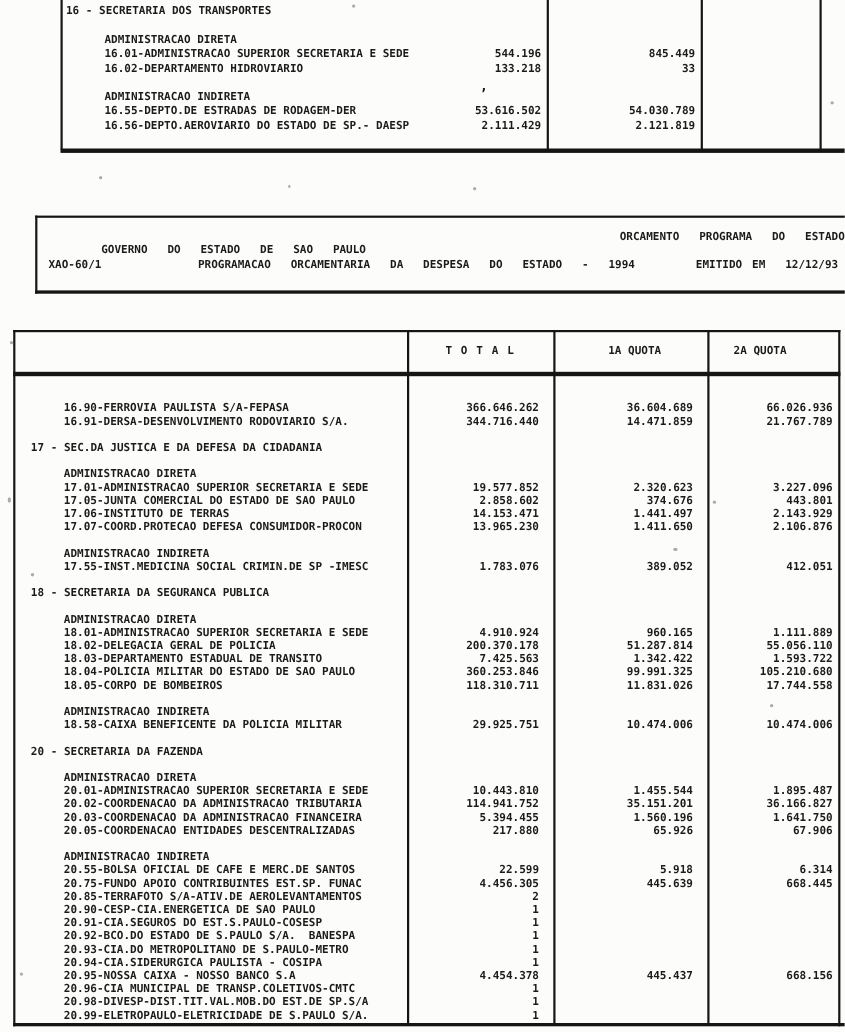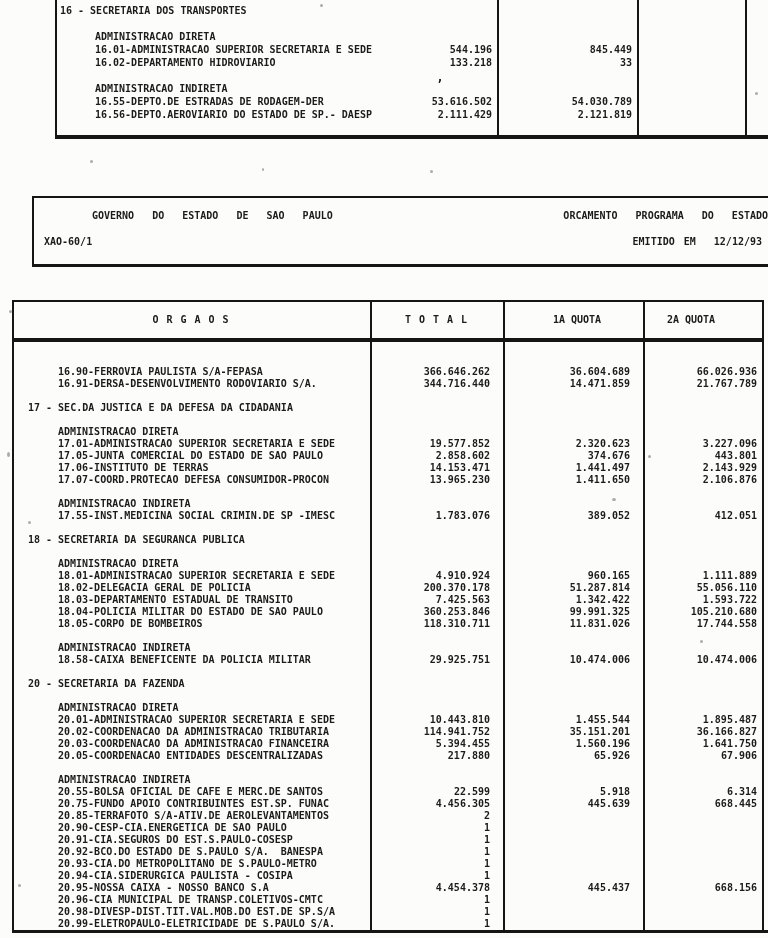--- a/index.html
+++ b/index.html
@@ -43,37 +43,37 @@
   <div class="line" style="left:55px;top:0;width:2px;height:136px;"></div>
   <div class="line" style="left:497px;top:0;width:2px;height:136px;"></div>
   <div class="line" style="left:637px;top:0;width:2px;height:136px;"></div>
   <div class="line" style="left:745px;top:0;width:2px;height:136px;"></div>
   <div class="line" style="left:55px;top:135px;width:713px;height:4px;"></div>
   <div class="rows" id="prev-rows" style="top:4px;"><div class="row section"><span class="lbl">16 - SECRETARIA DOS TRANSPORTES</span></div><div class="row gap"></div><div class="row group"><span class="lbl">ADMINISTRACAO DIRETA</span></div><div class="row data"><span class="lbl">16.01-ADMINISTRACAO SUPERIOR SECRETARIA E SEDE</span><span class="val v0">544.196</span><span class="val v1">845.449</span></div><div class="row data"><span class="lbl">16.02-DEPARTAMENTO HIDROVIARIO</span><span class="val v0">133.218</span><span class="val v1">33</span></div><div class="row gap"></div><div class="row group"><span class="lbl">ADMINISTRACAO INDIRETA</span></div><div class="row data"><span class="lbl">16.55-DEPTO.DE ESTRADAS DE RODAGEM-DER</span><span class="val v0">53.616.502</span><span class="val v1">54.030.789</span></div><div class="row data"><span class="lbl">16.56-DEPTO.AEROVIARIO DO ESTADO DE SP.- DAESP</span><span class="val v0">2.111.429</span><span class="val v1">2.121.819</span></div></div>
   <span class="abs" style="left:436px;top:78px;font-size:12px;">’</span>
 </div>
 
 <div id="hbox">
-  <span style="left:58px;top:12px;">GOVERNO  DO  ESTADO  DE  SAO  PAULO</span>
+  <span style="left:58px;top:24px;">GOVERNO  DO  ESTADO  DE  SAO  PAULO</span>
   <span style="right:2px;top:12px;">ORCAMENTO  PROGRAMA  DO  ESTADO</span>
   <span style="left:10px;top:38px;text-align:center;">XAO-60/1</span>
+  <span style="left:146px;top:38px;">PROGRAMACAO  ORCAMENTARIA  DA  DESPESA  DO  ESTADO  -  1994</span>
   <span style="right:8px;top:38px;">EMITIDO EM  12/12/93</span>
 </div>
 
 <div class="abs" style="left:0;top:300px;width:768px;height:638px;">
   <div class="line" style="left:12px;top:0;width:752px;height:2px;"></div>
   <div class="line" style="left:12px;top:0;width:2px;height:633px;"></div>
   <div class="line" style="left:762px;top:0;width:2px;height:633px;"></div>
   <div class="line" style="left:370px;top:0;width:2px;height:630px;"></div>
   <div class="line" style="left:503px;top:0;width:2px;height:630px;"></div>
   <div class="line" style="left:643px;top:0;width:2px;height:630px;"></div>
   <div class="line" style="left:12px;top:38px;width:752px;height:4px;"></div>
   <div class="line" style="left:12px;top:630px;width:756px;height:3px;"></div>
 
-  <span class="colhead" style="left:12px;top:14px;width:358px;">O R G A O S</span>
   <span class="colhead" style="left:370px;top:14px;width:133px;">T O T A L</span>
   <span class="colhead" style="left:503px;top:14px;width:148px;letter-spacing:0;">1A QUOTA</span>
   <span class="colhead" style="left:643px;top:14px;width:96px;letter-spacing:0;">2A QUOTA</span>
 
   <div class="rows" id="main-rows" style="top:42px;"><div class="row gap"></div><div class="row gap"></div><div class="row data"><span class="lbl">16.90-FERROVIA PAULISTA S/A-FEPASA</span><span class="val v0">366.646.262</span><span class="val v1">36.604.689</span><span class="val v2">66.026.936</span></div><div class="row data"><span class="lbl">16.91-DERSA-DESENVOLVIMENTO RODOVIARIO S/A.</span><span class="val v0">344.716.440</span><span class="val v1">14.471.859</span><span class="val v2">21.767.789</span></div><div class="row gap"></div><div class="row section"><span class="lbl">17 - SEC.DA JUSTICA E DA DEFESA DA CIDADANIA</span></div><div class="row gap"></div><div class="row group"><span class="lbl">ADMINISTRACAO DIRETA</span></div><div class="row data"><span class="lbl">17.01-ADMINISTRACAO SUPERIOR SECRETARIA E SEDE</span><span class="val v0">19.577.852</span><span class="val v1">2.320.623</span><span class="val v2">3.227.096</span></div><div class="row data"><span class="lbl">17.05-JUNTA COMERCIAL DO ESTADO DE SAO PAULO</span><span class="val v0">2.858.602</span><span class="val v1">374.676</span><span class="val v2">443.801</span></div><div class="row data"><span class="lbl">17.06-INSTITUTO DE TERRAS</span><span class="val v0">14.153.471</span><span class="val v1">1.441.497</span><span class="val v2">2.143.929</span></div><div class="row data"><span class="lbl">17.07-COORD.PROTECAO DEFESA CONSUMIDOR-PROCON</span><span class="val v0">13.965.230</span><span class="val v1">1.411.650</span><span class="val v2">2.106.876</span></div><div class="row gap"></div><div class="row group"><span class="lbl">ADMINISTRACAO INDIRETA</span></div><div class="row data"><span class="lbl">17.55-INST.MEDICINA SOCIAL CRIMIN.DE SP -IMESC</span><span class="val v0">1.783.076</span><span class="val v1">389.052</span><span class="val v2">412.051</span></div><div class="row gap"></div><div class="row section"><span class="lbl">18 - SECRETARIA DA SEGURANCA PUBLICA</span></div><div class="row gap"></div><div class="row group"><span class="lbl">ADMINISTRACAO DIRETA</span></div><div class="row data"><span class="lbl">18.01-ADMINISTRACAO SUPERIOR SECRETARIA E SEDE</span><span class="val v0">4.910.924</span><span class="val v1">960.165</span><span class="val v2">1.111.889</span></div><div class="row data"><span class="lbl">18.02-DELEGACIA GERAL DE POLICIA</span><span class="val v0">200.370.178</span><span class="val v1">51.287.814</span><span class="val v2">55.056.110</span></div><div class="row data"><span class="lbl">18.03-DEPARTAMENTO ESTADUAL DE TRANSITO</span><span class="val v0">7.425.563</span><span class="val v1">1.342.422</span><span class="val v2">1.593.722</span></div><div class="row data"><span class="lbl">18.04-POLICIA MILITAR DO ESTADO DE SAO PAULO</span><span class="val v0">360.253.846</span><span class="val v1">99.991.325</span><span class="val v2">105.210.680</span></div><div class="row data"><span class="lbl">18.05-CORPO DE BOMBEIROS</span><span class="val v0">118.310.711</span><span class="val v1">11.831.026</span><span class="val v2">17.744.558</span></div><div class="row gap"></div><div class="row group"><span class="lbl">ADMINISTRACAO INDIRETA</span></div><div class="row data"><span class="lbl">18.58-CAIXA BENEFICENTE DA POLICIA MILITAR</span><span class="val v0">29.925.751</span><span class="val v1">10.474.006</span><span class="val v2">10.474.006</span></div><div class="row gap"></div><div class="row section"><span class="lbl">20 - SECRETARIA DA FAZENDA</span></div><div class="row gap"></div><div class="row group"><span class="lbl">ADMINISTRACAO DIRETA</span></div><div class="row data"><span class="lbl">20.01-ADMINISTRACAO SUPERIOR SECRETARIA E SEDE</span><span class="val v0">10.443.810</span><span class="val v1">1.455.544</span><span class="val v2">1.895.487</span></div><div class="row data"><span class="lbl">20.02-COORDENACAO DA ADMINISTRACAO TRIBUTARIA</span><span class="val v0">114.941.752</span><span class="val v1">35.151.201</span><span class="val v2">36.166.827</span></div><div class="row data"><span class="lbl">20.03-COORDENACAO DA ADMINISTRACAO FINANCEIRA</span><span class="val v0">5.394.455</span><span class="val v1">1.560.196</span><span class="val v2">1.641.750</span></div><div class="row data"><span class="lbl">20.05-COORDENACAO ENTIDADES DESCENTRALIZADAS</span><span class="val v0">217.880</span><span class="val v1">65.926</span><span class="val v2">67.906</span></div><div class="row gap"></div><div class="row group"><span class="lbl">ADMINISTRACAO INDIRETA</span></div><div class="row data"><span class="lbl">20.55-BOLSA OFICIAL DE CAFE E MERC.DE SANTOS</span><span class="val v0">22.599</span><span class="val v1">5.918</span><span class="val v2">6.314</span></div><div class="row data"><span class="lbl">20.75-FUNDO APOIO CONTRIBUINTES EST.SP. FUNAC</span><span class="val v0">4.456.305</span><span class="val v1">445.639</span><span class="val v2">668.445</span></div><div class="row data"><span class="lbl">20.85-TERRAFOTO S/A-ATIV.DE AEROLEVANTAMENTOS</span><span class="val v0">2</span></div><div class="row data"><span class="lbl">20.90-CESP-CIA.ENERGETICA DE SAO PAULO</span><span class="val v0">1</span></div><div class="row data"><span class="lbl">20.91-CIA.SEGUROS DO EST.S.PAULO-COSESP</span><span class="val v0">1</span></div><div class="row data"><span class="lbl">20.92-BCO.DO ESTADO DE S.PAULO S/A.  BANESPA</span><span class="val v0">1</span></div><div class="row data"><span class="lbl">20.93-CIA.DO METROPOLITANO DE S.PAULO-METRO</span><span class="val v0">1</span></div><div class="row data"><span class="lbl">20.94-CIA.SIDERURGICA PAULISTA - COSIPA</span><span class="val v0">1</span></div><div class="row data"><span class="lbl">20.95-NOSSA CAIXA - NOSSO BANCO S.A</span><span class="val v0">4.454.378</span><span class="val v1">445.437</span><span class="val v2">668.156</span></div><div class="row data"><span class="lbl">20.96-CIA MUNICIPAL DE TRANSP.COLETIVOS-CMTC</span><span class="val v0">1</span></div><div class="row data"><span class="lbl">20.98-DIVESP-DIST.TIT.VAL.MOB.DO EST.DE SP.S/A</span><span class="val v0">1</span></div><div class="row data"><span class="lbl">20.99-ELETROPAULO-ELETRICIDADE DE S.PAULO S/A.</span><span class="val v0">1</span></div></div>
 </div>
 
 <div class="nz" style="left:9px;top:310px;width:3px;height:3px;"></div>
 <div class="nz" style="left:7px;top:452px;width:3px;height:5px;"></div>
 <div class="nz" style="left:28px;top:521px;width:3px;height:3px;"></div>

